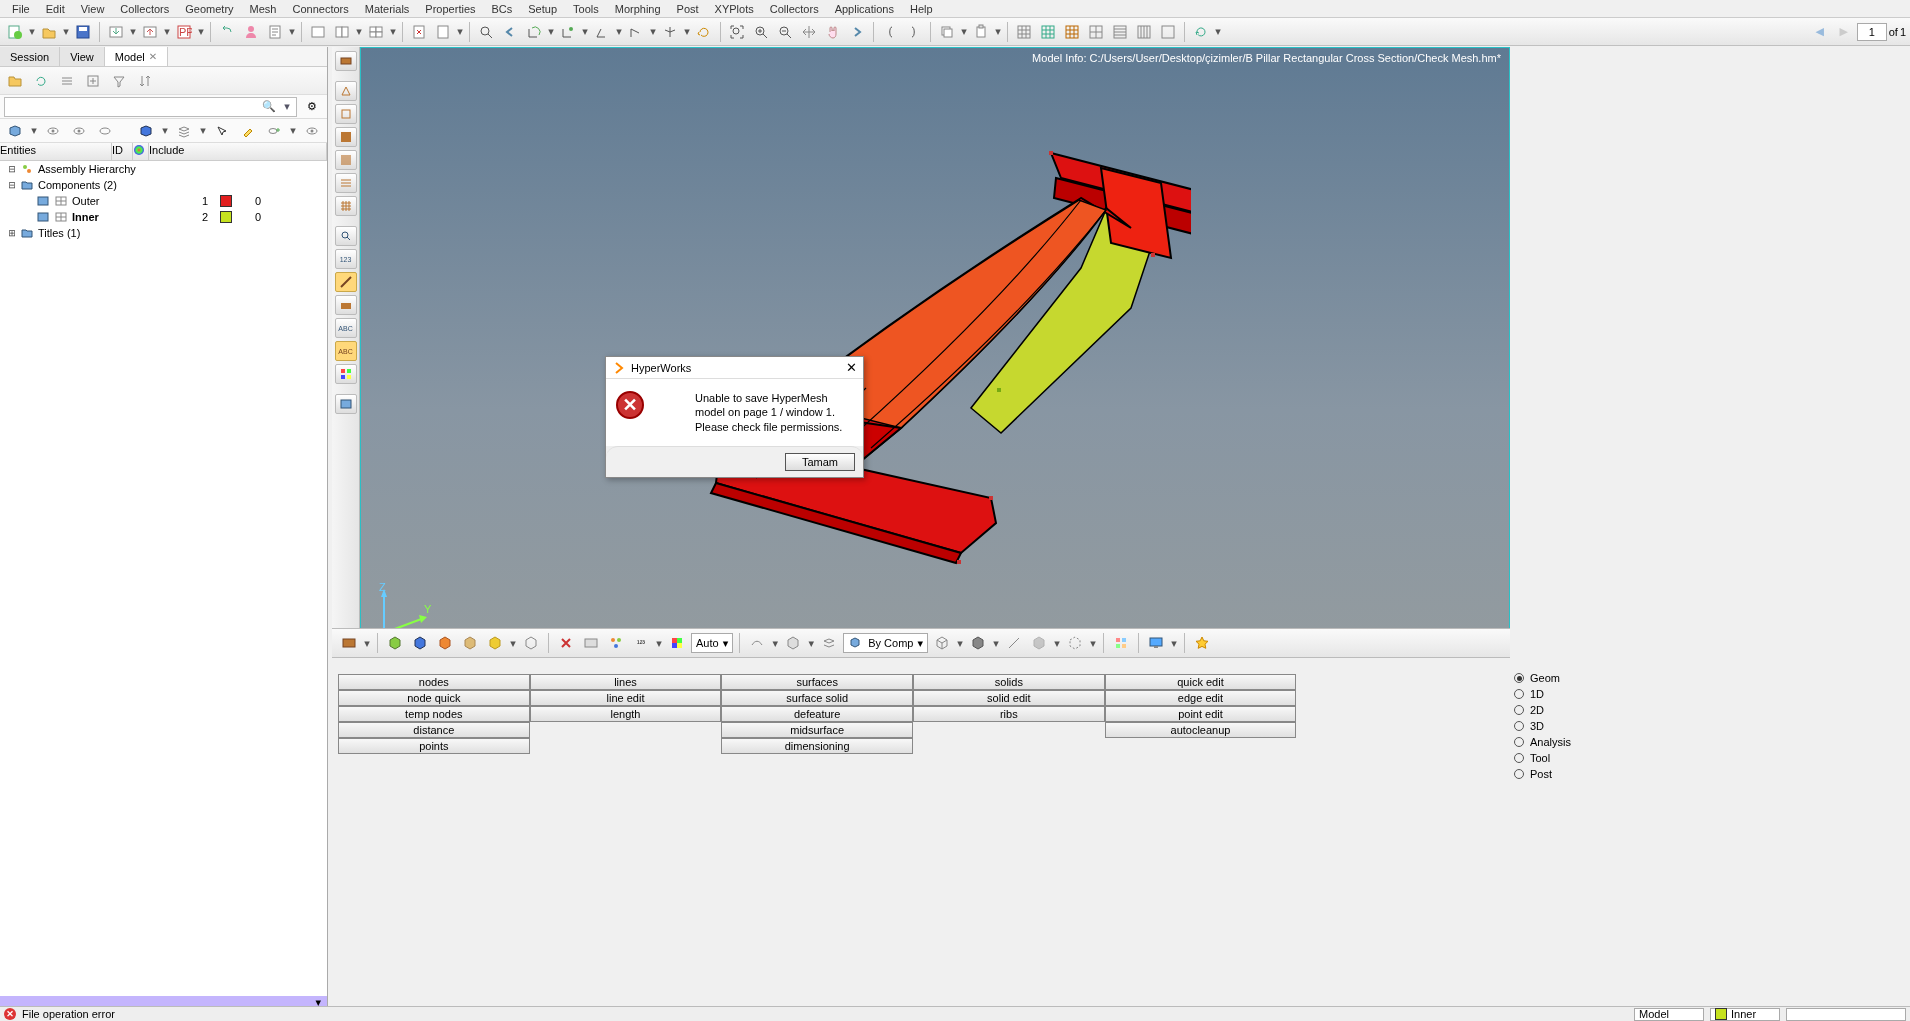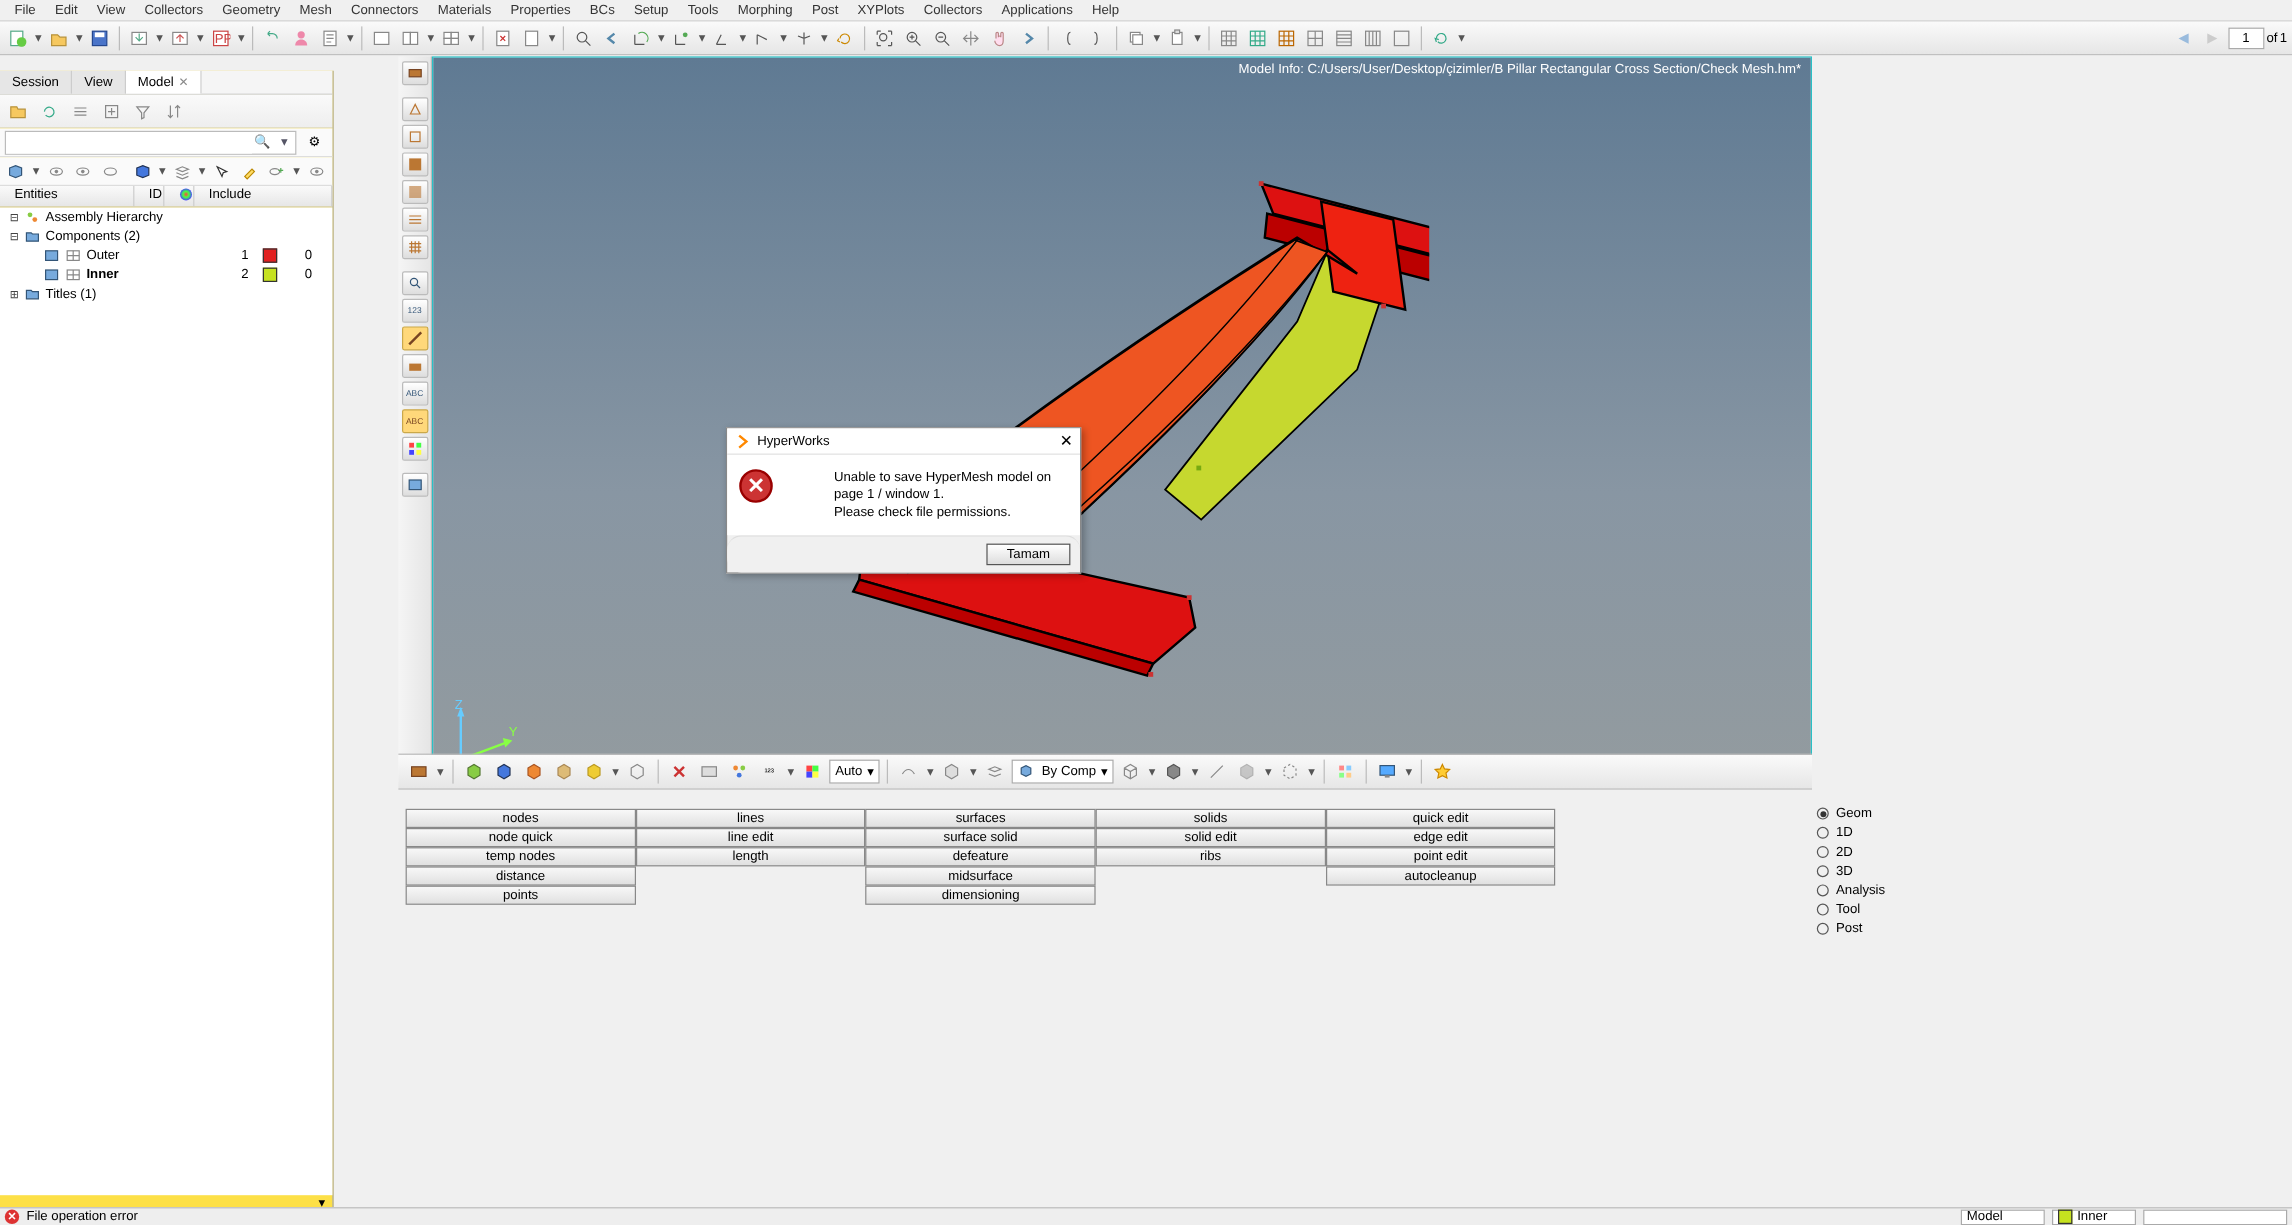--- a/index.html
+++ b/index.html
@@ -9,34 +9,34 @@
   .menubar { display: flex; background: #f0f0f0; padding: 1px 4px; border-bottom: 1px solid #ccc; height: 18px; align-items: center; }
   .menuitem { padding: 1px 8px; cursor: default; color: #333; }
 
   
   .toolbar { display: flex; align-items: center; background: linear-gradient(#fafafa,#e6e6e6); border-bottom: 1px solid #c0c0c0; height: 28px; padding: 0 4px; gap: 2px; }
   .tbtn { width: 22px; height: 22px; border: 1px solid transparent; display: inline-flex; align-items: center; justify-content: center; border-radius: 2px; cursor: default; }
   .tsep { width: 1px; height: 20px; background: #bbb; margin: 0 3px; }
   .tdropdown { width: 8px; height: 22px; display:inline-flex; align-items:center; justify-content:center; color:#555; }
 
   
-  .leftpanel { position: absolute; left: 0; top: 47px; width: 278px; bottom: 15px; background: #fde047; border-right: 1px solid #aaa; display:flex; flex-direction:column;margin-top:12px; }
+  .leftpanel { position: absolute; left: 0; top: 47px; width: 328px; bottom: 15px; background: #c4b5fd; border-right: 1px solid #aaa; display:flex; flex-direction:column; }
   .tabs { display:flex; background: #f5f5f5; border-bottom: 1px solid #ccc; height: 20px; }
   .tab { padding: 2px 10px; border-right: 1px solid #ccc; background:#fff; cursor:default; display:flex; align-items:center; gap:4px;}
   .tab.inactive { background:#e6e6e6; }
   .tabclose { font-size:10px; color:#888; }
 
   .lp-tbar { display:flex; align-items:center; gap:4px; padding:3px 4px; border-bottom:1px solid #ddd; background:linear-gradient(#fafafa,#eee); height:28px;}
   .lp-tbar2 { display:flex; align-items:center; gap:4px; padding:2px 4px; border-bottom:1px solid #ddd; background:#fafafa; height:24px;}
   .searchbox { flex:1; display:flex; border:1px solid #bbb; height:20px; background:#fff; }
   .searchbox input { flex:1; border:none; outline:none; padding:0 4px; font-size:11px;}
   .searchbtn { width:18px; display:flex; align-items:center; justify-content:center; color:#556;}
 
   .treehead { display:flex; background:linear-gradient(#fafafa,#e6e6e6); border-bottom:1px solid #ccc; height:18px; }
-  .treehead > div { border-right:1px solid #ccc; padding:1px 12px; }
+  .treehead > div { border-right:1px solid #ccc; padding:1px 0; }
   .treewrap { flex:1; overflow:auto; background:#fff; }
   .treerow { display:flex; align-items:center; height:16px; padding-left:4px; }
   .treerow .indent { display:inline-block; }
   .expander { width:12px; text-align:center; color:#444; font-size:9px; }
   .nodeicon { width:14px; height:14px; display:inline-flex; align-items:center; justify-content:center; margin-right:2px; }
   .colorswatch { width:12px; height:12px; border:1px solid #333; display:inline-block; }
   .rowname { width:180px; display:flex; align-items:center; gap:2px; }
   .rowid { width:30px; text-align:right; padding-right:6px; }
   .rowcolor { width:24px; display:flex; justify-content:center; }
   .rowincl { width:40px; text-align:center; }
@@ -51,21 +51,21 @@
   .vsbtn { width:22px; height:20px; border:1px solid #bbb; border-radius:2px; background:linear-gradient(#fff,#ddd); display:flex; align-items:center; justify-content:center; }
   .vsbtn.active { background:#ffd87a; border-color:#caa84a;}
   .vp { position:absolute; left:28px; top:0; right:0; bottom:0; background:linear-gradient(#5f7a93,#8896a3 60%,#939b9f); border:1px solid #29c0c6;}
   .vpinfo { position:absolute; right:8px; top:4px; color:#fff; font-size:11px; white-space:nowrap; }
   .vpscale { position:absolute; right:10px; bottom:4px; color:#fff; font-size:10px; }
   .triad { position:absolute; left:8px; bottom:8px; width:70px; height:60px; }
 
   .model3d { position:absolute; left:300px; top:90px; width:530px; height:430px; }
 
   
-  .dialog { position:absolute; left:605px; top:356px; width:296px; background:#f0f0f0; border:1px solid #888; box-shadow:2px 2px 6px rgba(0,0,0,.3); }
+  .dialog { position:absolute; left:605px; top:356px; width:259px; background:#f0f0f0; border:1px solid #888; box-shadow:2px 2px 6px rgba(0,0,0,.3); }
   .dlg-title { display:flex; align-items:center; justify-content:space-between; padding:3px 6px; background:#fff; border-bottom:1px solid #ddd; }
   .dlg-title-left { display:flex; align-items:center; gap:5px;}
   .dlg-body { padding:12px 10px; display:flex; gap:12px; background:#fff;}
   .erricon { width:28px; height:28px; border-radius:50%; background:#c33; display:flex; align-items:center; justify-content:center; color:#fff; font-weight:bold; font-size:18px; border:2px solid #900; flex-shrink:0;}
   .dlg-msg { line-height:1.3;margin-left:39px; }
   .dlg-btns { display:flex; justify-content:flex-end; padding:6px 8px; background:#f0f0f0; border-top:1px solid #ddd;border-radius:12px;}
   .dlg-btn { padding:2px 16px; border:1px solid #555; background:linear-gradient(#fff,#ddd); }
   .pagebox { width:30px; height:18px; border:1px solid #aaa; background:#fff; text-align:center; }
 
   

